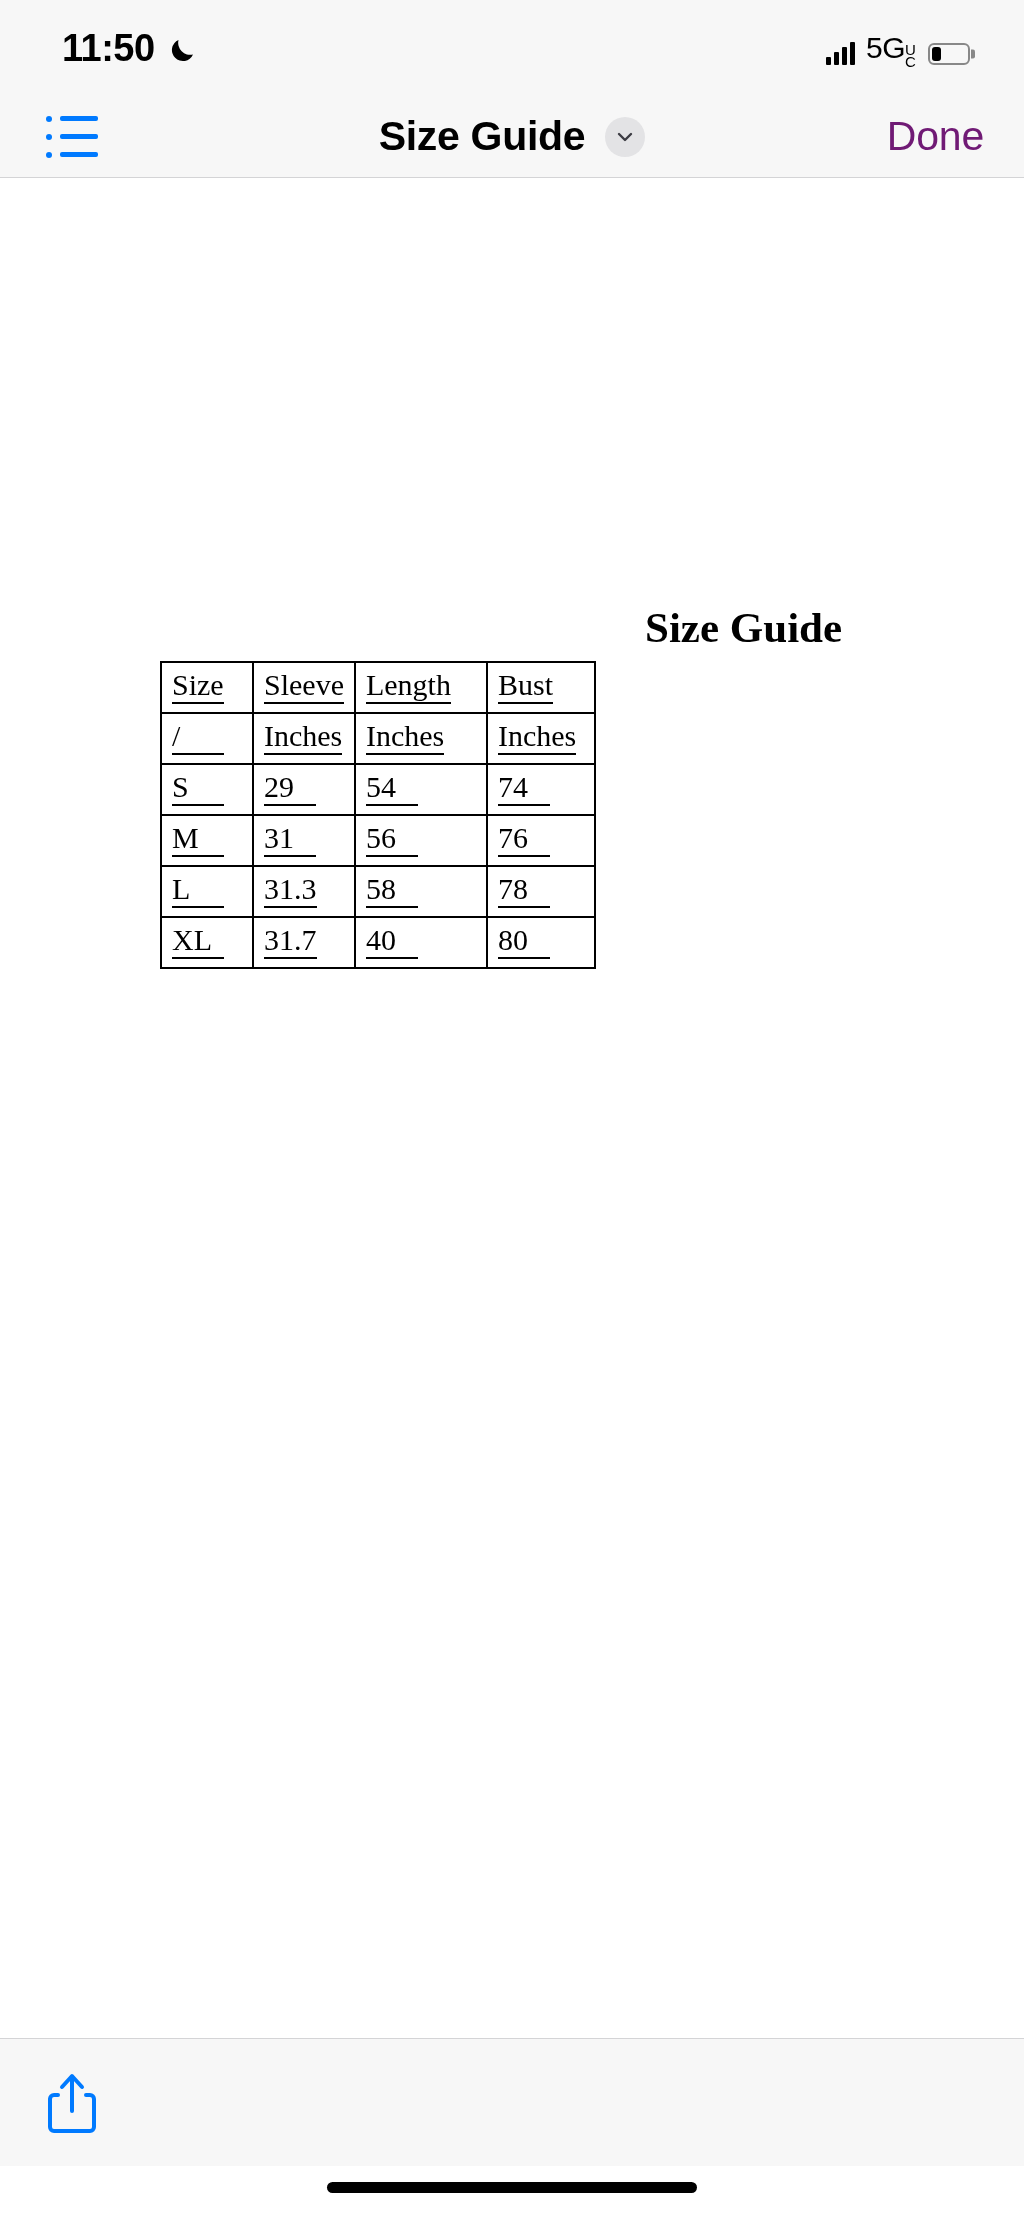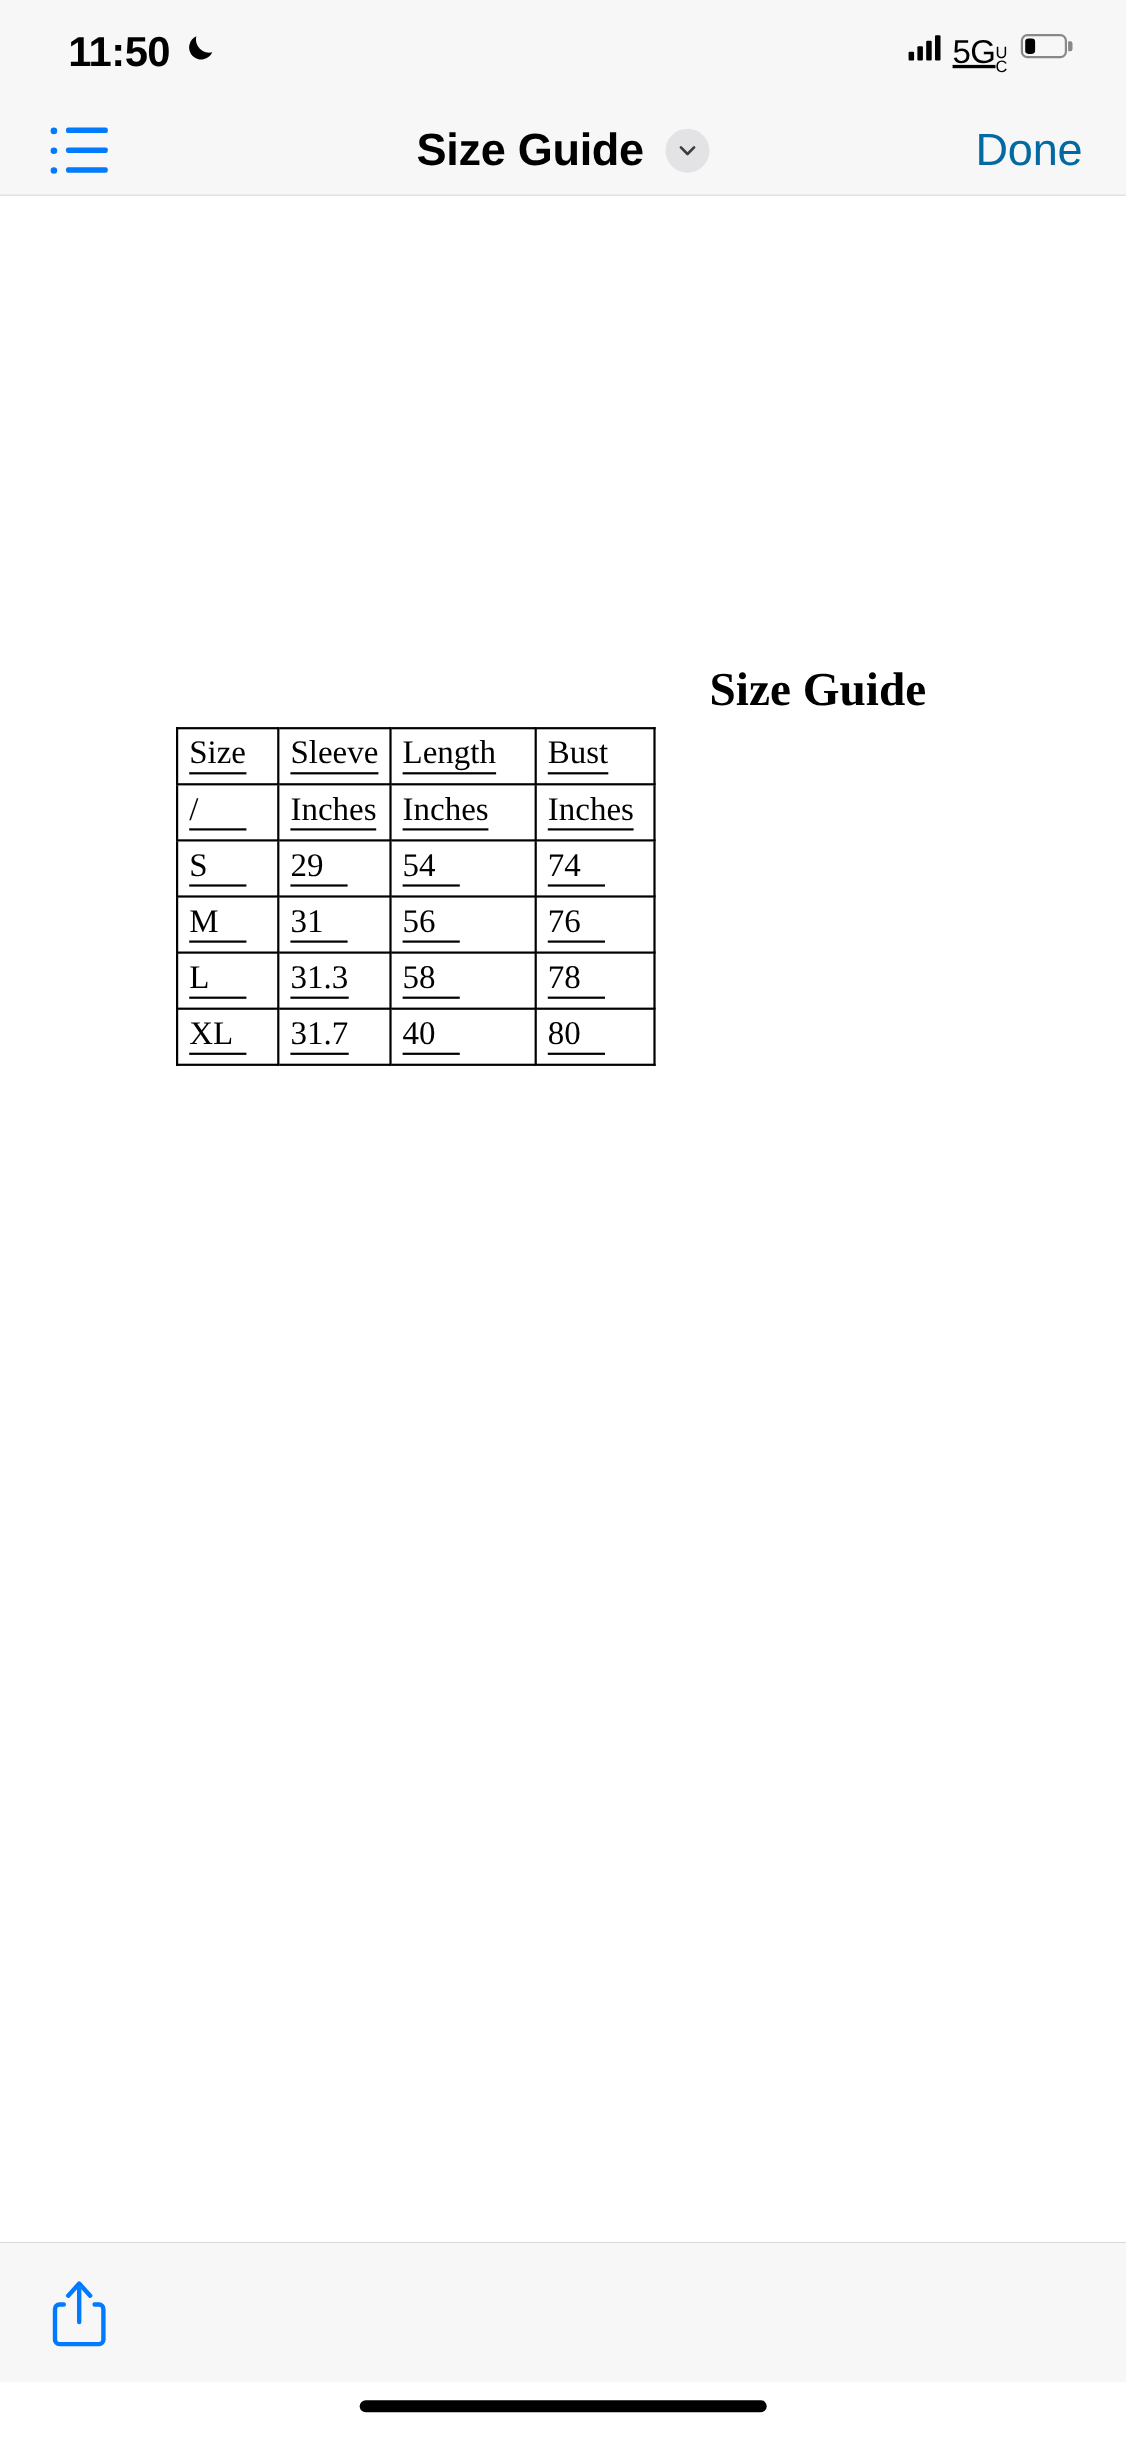--- a/index.html
+++ b/index.html
@@ -24,35 +24,34 @@
     height: 96px;
     background: #f7f7f7;
     display: flex;
     align-items: center;
     justify-content: space-between;
     padding: 0 54px 0 62px;
     flex: 0 0 auto;
   }
   .status-left {
     display: flex;
-    align-items: flex-start;
+    align-items: flex-end;
     gap: 12px;
   }
   .status-time {
     font-size: 38px;
     font-weight: bold;
     color: #000000;
     letter-spacing: -0.5px;
   }
   .moon-icon { display: block; }
   .status-right {
     display: flex;
-    align-items: flex-start;
+    align-items: flex-end;
     gap: 11px;
-    text-decoration: underline;
   }
   .signal-bars {
     display: flex;
     align-items: flex-end;
     gap: 3px;
     height: 24px;
   }
   .signal-bars i {
     display: block;
     width: 5px;
@@ -171,21 +170,21 @@
     background: #e3e3e5;
     display: flex;
     align-items: center;
     justify-content: center;
     pointer-events: auto;
     cursor: pointer;
   }
   .nav-done {
     margin-left: auto;
     font-size: 41px;
-    color: #0369a1;
+    color: #701a75;
     font-weight: 400;
     cursor: pointer;
     letter-spacing: -0.2px;
   }
 
   
   .content {
     flex: 1 1 auto;
     background: #ffffff;
     position: relative;

